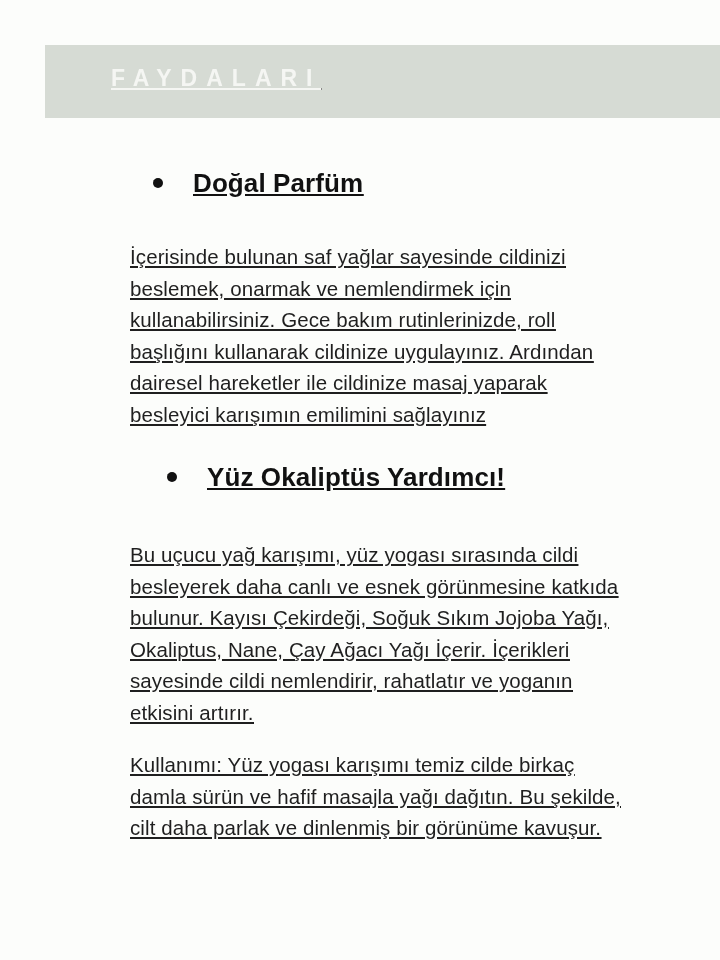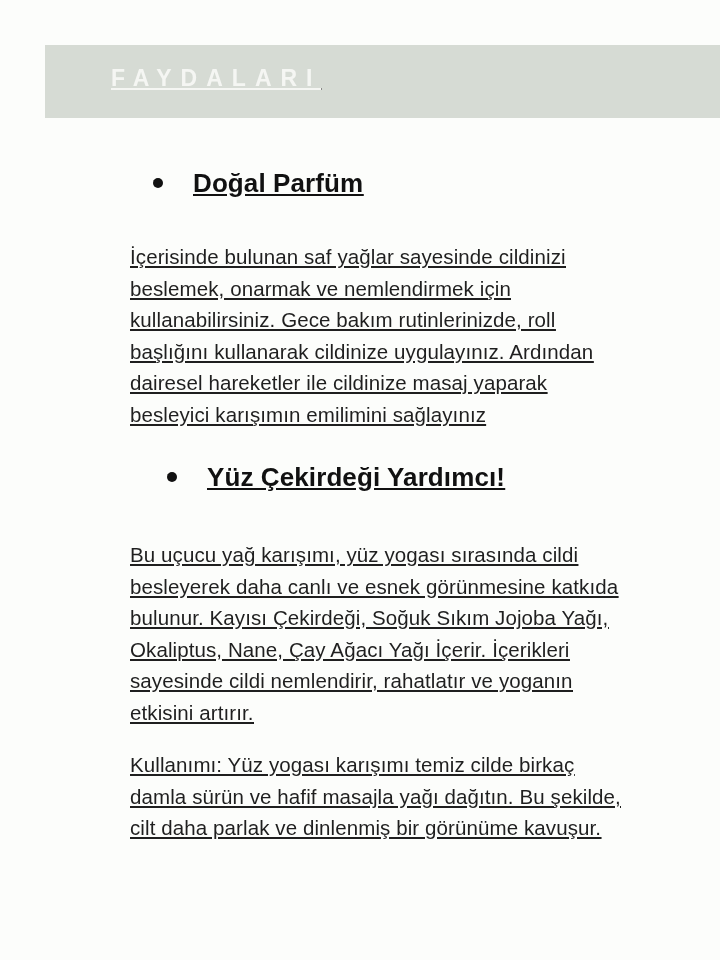--- a/index.html
+++ b/index.html
@@ -95,21 +95,21 @@
 
   <p class="para mt-p2">İçerisinde bulunan saf yağlar sayesinde cildinizi
 beslemek, onarmak ve nemlendirmek için
 kullanabilirsiniz. Gece bakım rutinlerinizde, roll
 başlığını kullanarak cildinize uygulayınız. Ardından
 dairesel hareketler ile cildinize masaj yaparak
 besleyici karışımın emilimini sağlayınız</p>
 
   <div class="section-heading-row indent-more mt-h3">
     <span class="bullet-dot">•</span>
-    <h2 class="section-heading">Yüz Çekirdeği Yardımcı!</h2>
+    <h2 class="section-heading">Yüz Okaliptüs Yardımcı!</h2>
   </div>
   <p class="para mt-p3">Bu uçucu yağ karışımı, yüz yogası sırasında cildi
 besleyerek daha canlı ve esnek görünmesine katkıda
 bulunur. Kayısı Çekirdeği, Soğuk Sıkım Jojoba Yağı,
 Okaliptus, Nane, Çay Ağacı Yağı İçerir. İçerikleri
 sayesinde cildi nemlendirir, rahatlatır ve yoganın
 etkisini artırır.</p>
 
   <p class="para mt-p4">Kullanımı: Yüz yogası karışımı temiz cilde birkaç
 damla sürün ve hafif masajla yağı dağıtın. Bu şekilde,

